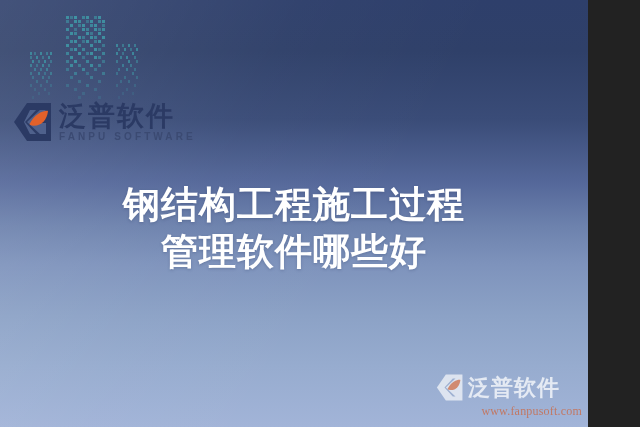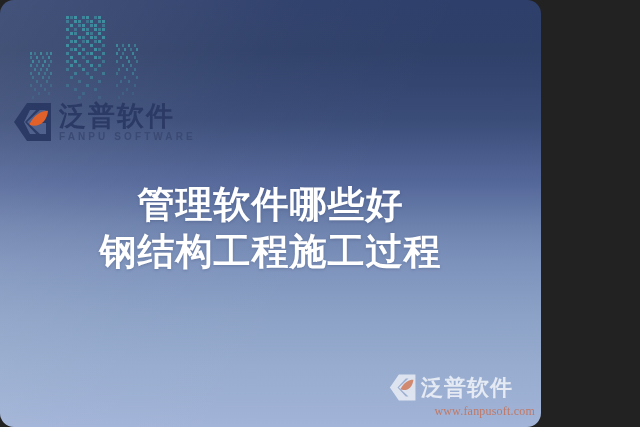--- a/index.html
+++ b/index.html
@@ -2,36 +2,35 @@
 <html lang="zh"><head>
 <meta charset="utf-8">
 <style>
   html, body {
     margin: 0;
     padding: 0;
     background: #222;
   }
   #banner {
     position: relative;
-    width: 541px;
+    width: 588px;
     height: 427px;
     overflow: hidden;
     font-family: "Liberation Sans", "DejaVu Sans", sans-serif;
     background:
       linear-gradient(180deg,
         #2e3f6b 0%,
         #2f4069 12%,
         #3a4c78 28%,
         #55689a 43%,
         #6d82ad 53%,
         #7e93bc 62%,
         #8ca2c6 74%,
         #97accf 86%,
         #a2b4d8 100%);
-    border-radius: 14px;
   }
 
   
   #sheen {
     position: absolute;
     inset: 0;
     background: linear-gradient(118deg, rgba(255,255,255,0.10) 0%, rgba(255,255,255,0.02) 38%, rgba(255,255,255,0) 62%);
     pointer-events: none;
   }
 
@@ -302,22 +301,22 @@
         <path d="M12 21 L24 8 L28 8 L14 21 L28 34 L24 34 Z" fill="#2b3a64" opacity="0.95"></path>
       </svg>
     </span>
     <span class="logo-words">
       <span id="logo-cn">泛普软件</span>
       <span id="logo-en">FANPU SOFTWARE</span>
     </span>
   </div>
 
   <div id="headline">
+    <span class="hl-line">钢结构工程施工过程</span>
     <span class="hl-line">管理软件哪些好</span>
-    <span class="hl-line">钢结构工程施工过程</span>
   </div>
 
   <div id="watermark">
     <div id="wm-row">
       <span id="wm-mark">
         <svg viewBox="0 0 40 42" xmlns="http://www.w3.org/2000/svg" aria-hidden="true">
           <path d="M14 2 L38 2 L38 40 L14 40 L1 21 Z" fill="#ffffff" opacity="0.72"></path>
           <path d="M16 24 C22 11, 33 9, 35 10 C34 20, 27 27, 16 24 Z" fill="#d4764f" opacity="0.85"></path>
           <path d="M12 21 L24 8 L28 8 L14 21 L28 34 L24 34 Z" fill="#93a7cb" opacity="0.85"></path>
         </svg>

